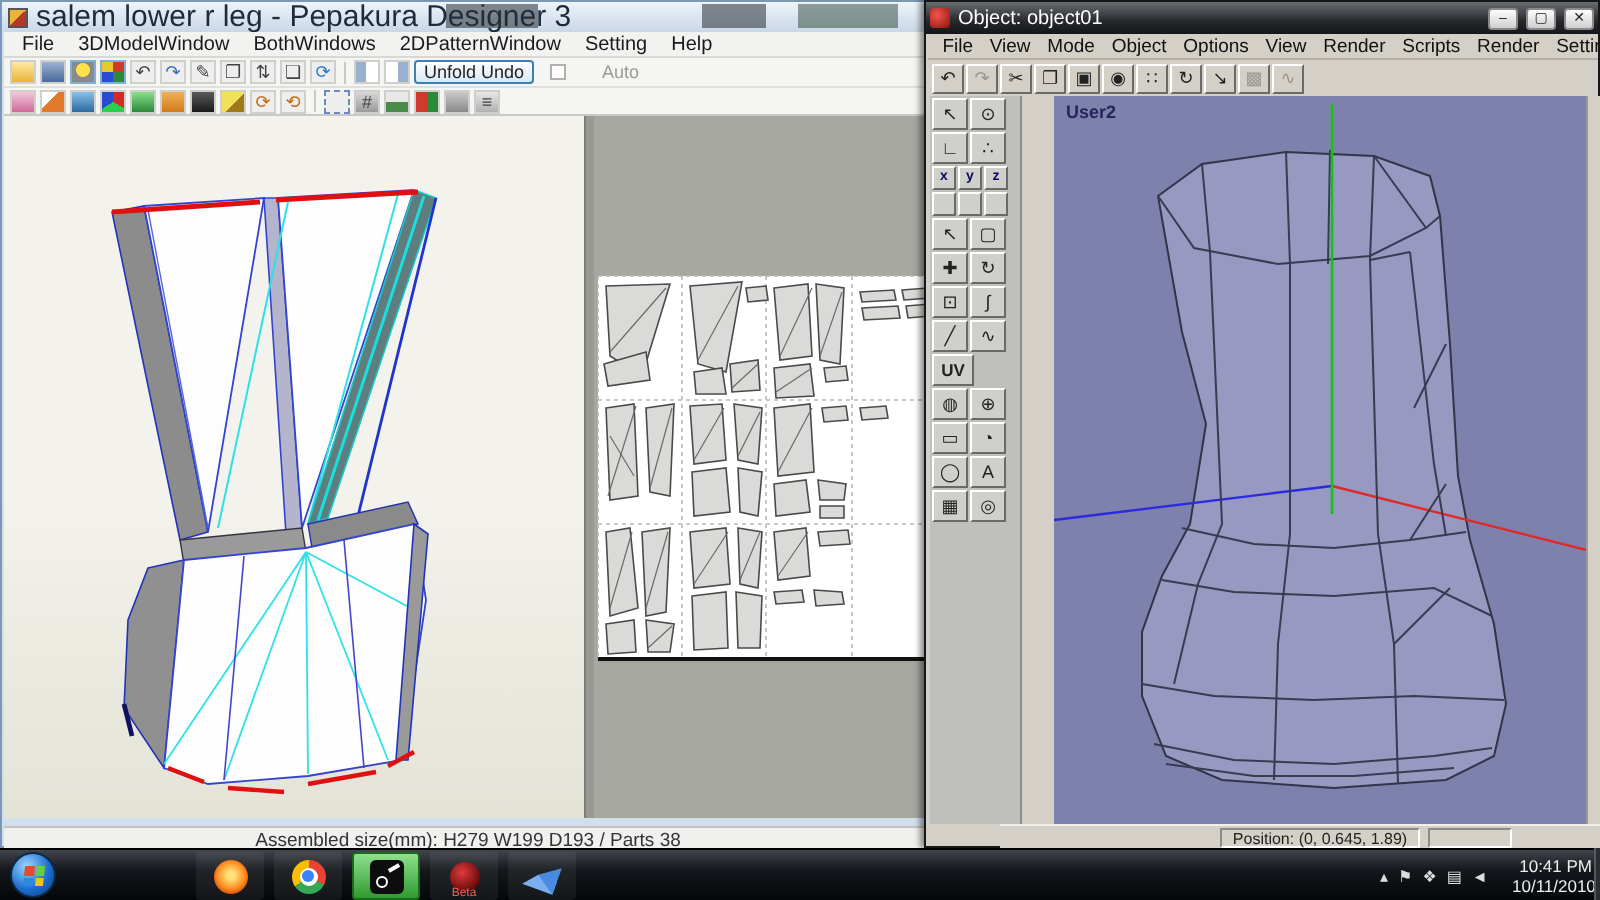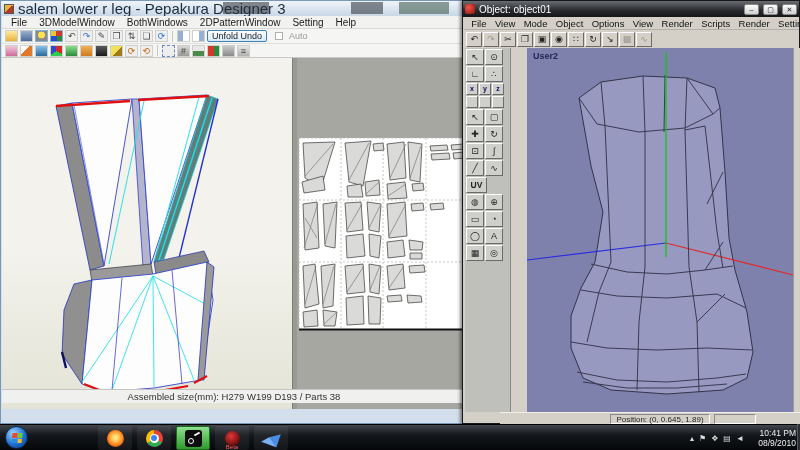--- a/index.html
+++ b/index.html
@@ -11,28 +11,28 @@
   #pk-title{left:0;top:0;width:100%;height:15px;background:linear-gradient(#eef4fa,#c9d7e6);display:flex;align-items:center;padding-left:3px;gap:4px;}
   #pk-title .ttl{font-size:15px;color:#1c2c3c;white-space:nowrap;}
   .pk-appicon{width:10px;height:10px;background:linear-gradient(135deg,#e8b43a 50%,#b0392a 50%);border:1px solid #555;}
   .glass-peek{top:1px;height:12px;background:rgba(40,46,52,.55);}
   #pk-menu{left:1px;top:15px;width:464px;height:13px;background:#f2f2f0;border-bottom:1px solid #d8d8d4;display:flex;align-items:center;gap:2px;padding-left:4px;}
   #pk-menu span{font-size:10px;color:#1a1a1a;padding:0 5px;}
   #pk-tb1{left:1px;top:28px;width:464px;height:15px;background:#f5f5f3;border-bottom:1px solid #e0e0dc;display:flex;align-items:center;gap:2px;padding-left:3px;}
   #pk-tb2{left:1px;top:43px;width:464px;height:14px;background:#f5f5f3;border-bottom:1px solid #c8c8c4;display:flex;align-items:center;gap:2px;padding-left:3px;}
   .pi{width:13px;height:12px;border:1px solid #cfcfcb;font-size:9px;line-height:10px;text-align:center;color:#444;background:#eee;}
   .pbtn{height:12px;border:1px solid #3c7fb1;border-radius:2px;background:linear-gradient(#fdfeff,#d6e9f7);font-size:9px;line-height:10px;padding:0 4px;color:#222;}
-  .pchk{display:flex;align-items:center;gap:6px;font-size:9px;color:#9a9a98;margin-left:6px;}
+  .pchk{display:flex;align-items:center;gap:18px;font-size:9px;color:#9a9a98;margin-left:6px;}
   .pchk .box{width:8px;height:8px;border:1px solid #b0b0ac;background:#fff;}
   .tsep{width:1px;height:11px;background:#c8c8c4;margin:0 2px;}
 
   #pk-3d{left:1px;top:57px;width:290px;height:351px;background:linear-gradient(#f3f2ec 55%,#e4e3d6);}
   #pk-split{left:291px;top:57px;width:5px;height:351px;background:#9a9a94;border-left:1px solid #7e7e78;}
   #pk-2d{left:296px;top:57px;width:169px;height:351px;background:#a7a7a1;overflow:hidden;}
-  #pk-status{left:1px;top:388px;width:464px;height:14px;background:#f0f0ee;border-top:1px solid #c4c4c0;text-align:center;font-size:9.5px;color:#333;line-height:13px;}
+  #pk-status{left:1px;top:412px;width:464px;height:14px;background:#f0f0ee;border-top:1px solid #c4c4c0;text-align:center;font-size:9.5px;color:#333;line-height:13px;}
 
   
   #an{left:462px;top:0;width:338px;height:424px;background:#d4d0c8;border:1px solid #17171a;box-shadow:-2px 0 3px rgba(0,0,0,.45);}
   #an-title{left:0;top:0;width:100%;height:16px;background:linear-gradient(#6a6d72,#26282c 60%,#141619);display:flex;align-items:center;padding:0 2px;gap:4px;}
   #an-title .ttl{font-size:10px;color:#fff;flex:1;white-space:nowrap;}
   .an-appicon{width:10px;height:10px;border-radius:2px;background:radial-gradient(circle at 35% 35%,#f0564a,#8e120c);}
   .cap{width:15px;height:11px;background:linear-gradient(#fdfdfd,#cfcfcf);border:1px solid #8a8a8a;border-radius:2px;font-size:7px;line-height:9px;text-align:center;color:#222;}
   #an-menu{left:1px;top:16px;width:335px;height:13px;background:#d4d0c8;border-bottom:1px solid #b4b0a8;display:flex;align-items:center;padding-left:3px;}
   #an-menu span{font-size:9.5px;color:#111;padding:0 4.2px;}
   #an-tb{left:1px;top:29px;width:335px;height:18px;background:#d4d0c8;display:flex;align-items:center;gap:1px;padding-left:2px;}
@@ -421,16 +421,16 @@
 
   <div id="tray" class="abs">
     <span>▴</span>
     <span>⚑</span>
     <span>❖</span>
     <span>▤</span>
     <span>◄</span>
   </div>
   <div id="clock" class="abs">
     <div>10:41 PM</div>
-    <div>08/9/2010</div>
+    <div>10/11/2010</div>
   </div>
 </div>
 <div id="showdesk" class="abs"></div>
 
 </body></html>

